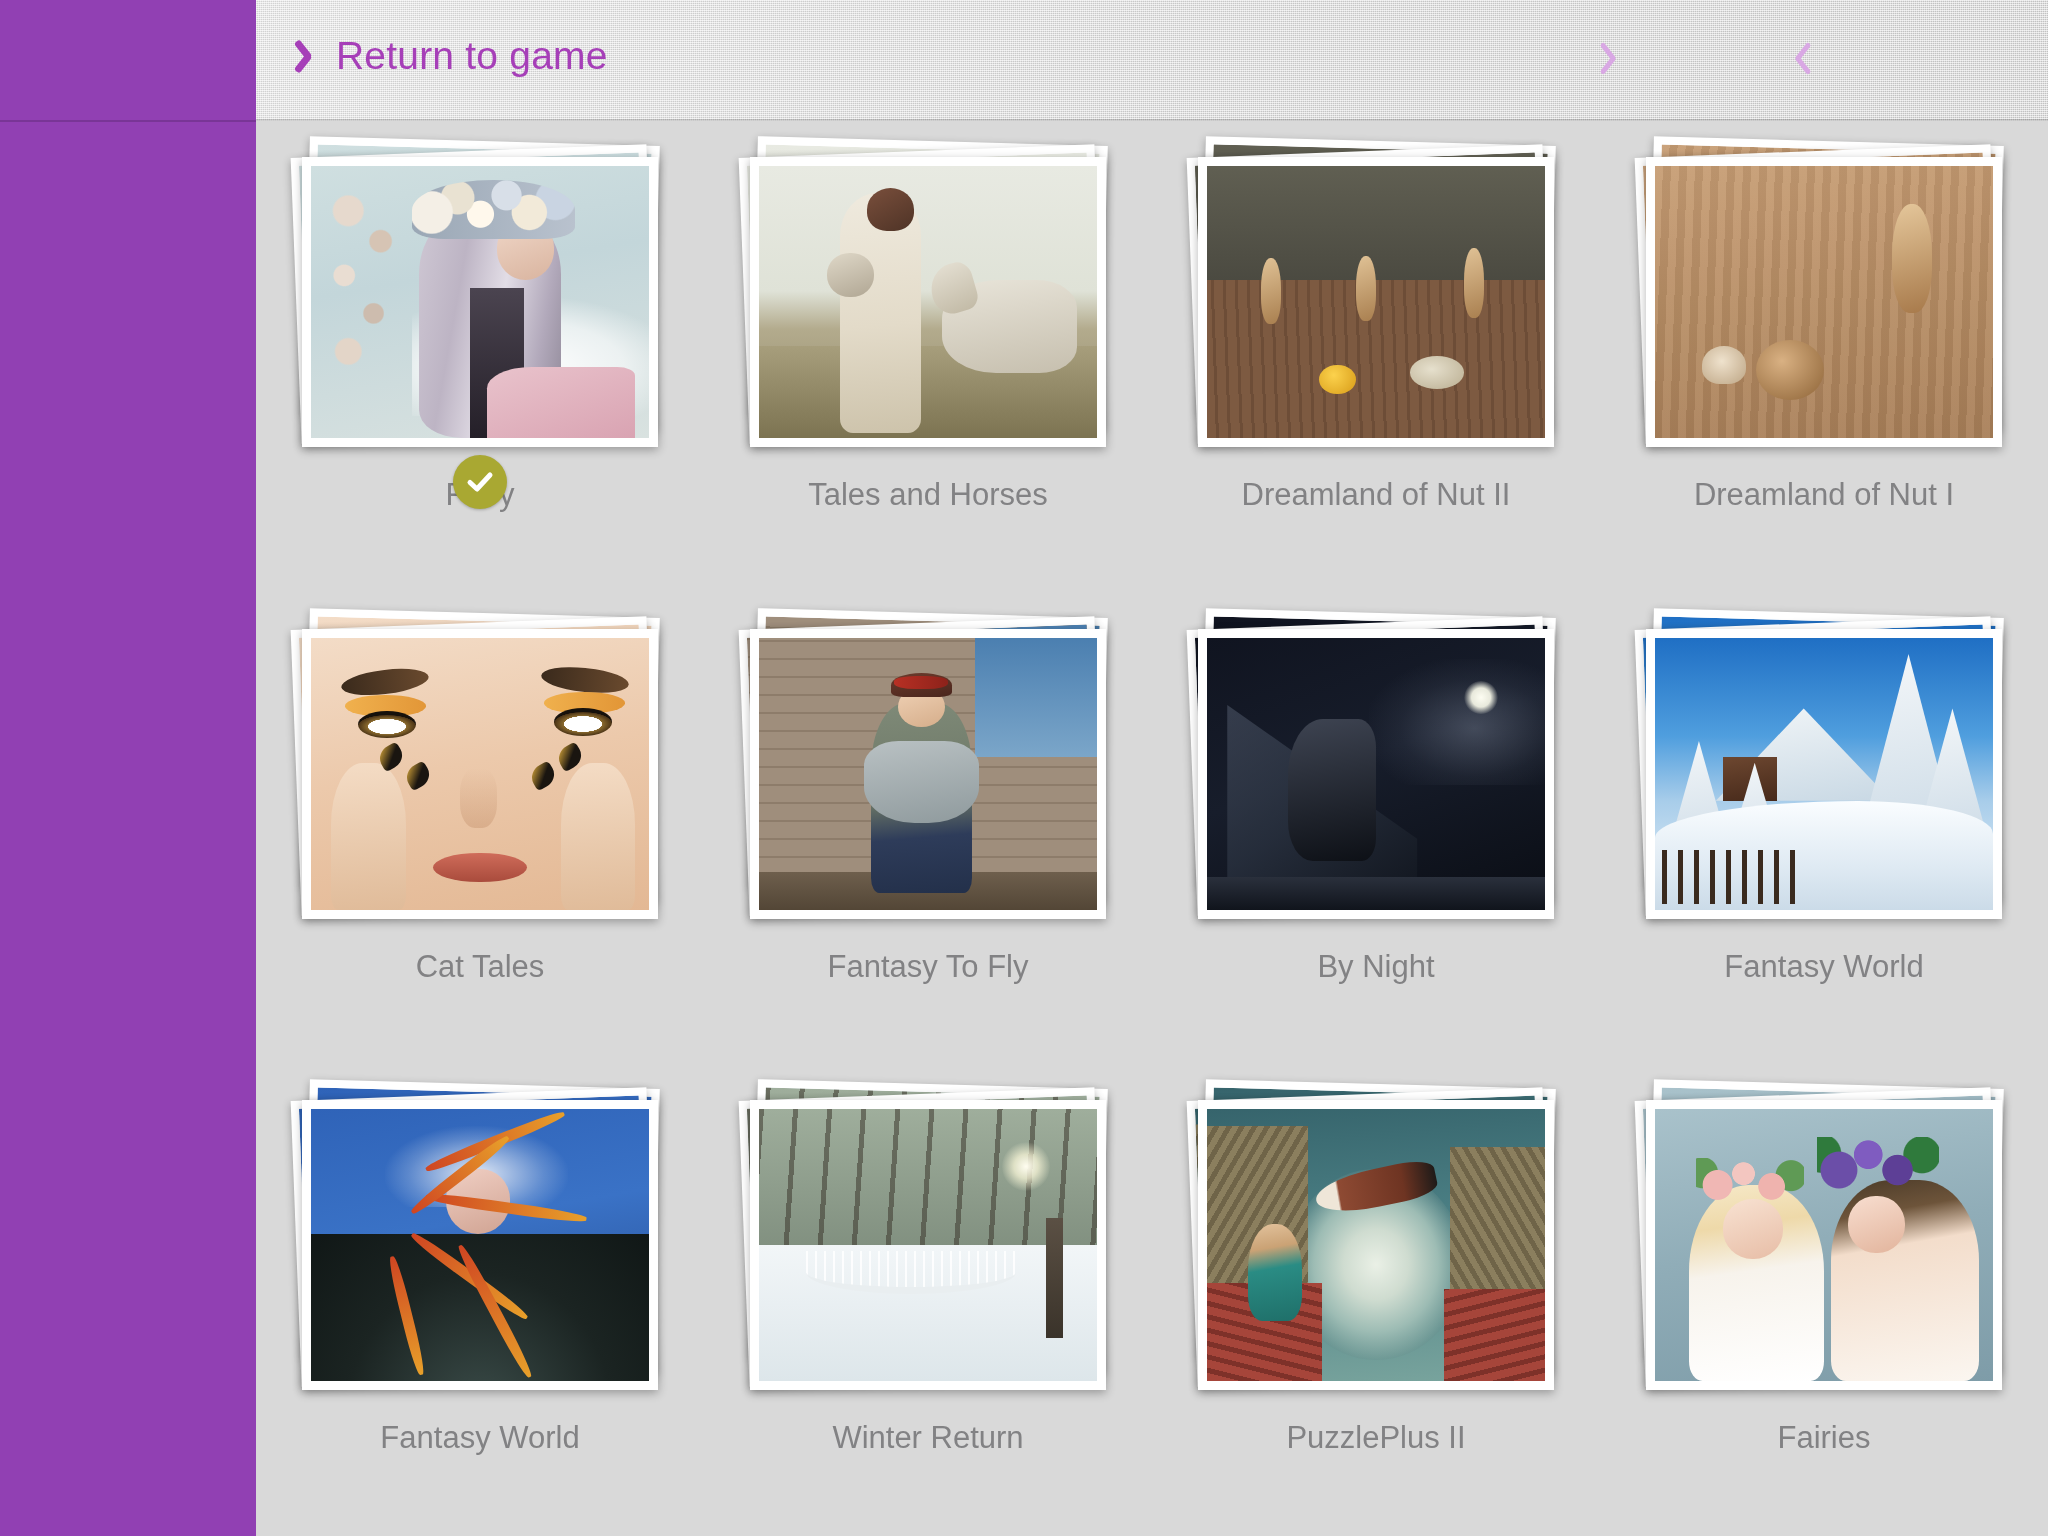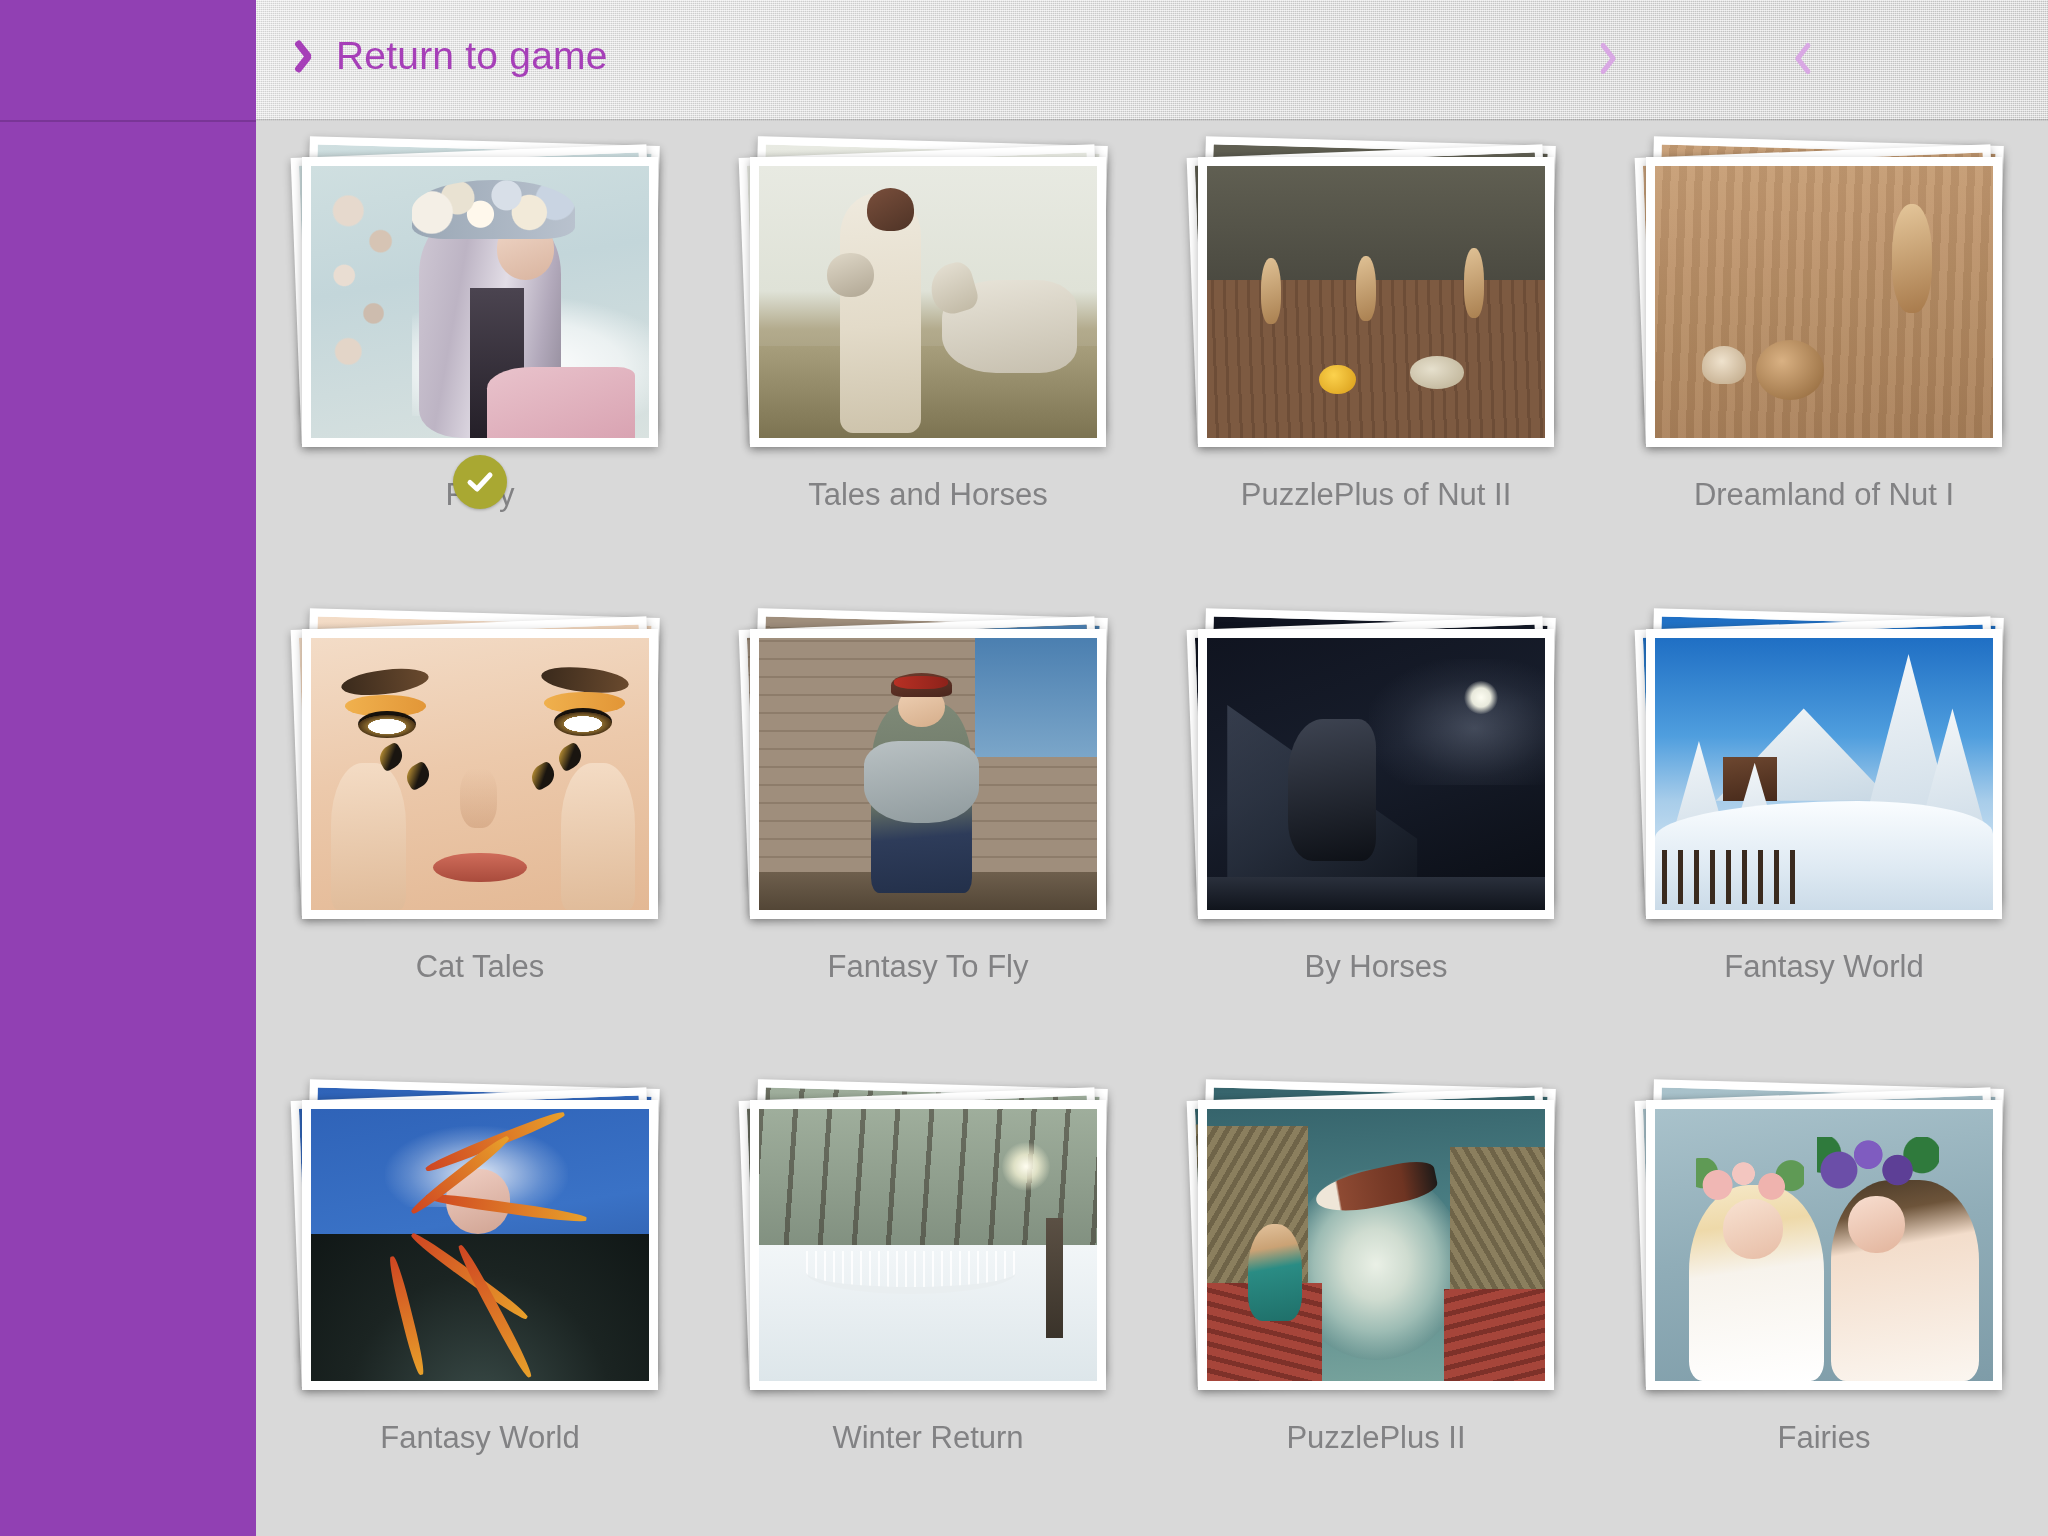--- a/index.html
+++ b/index.html
@@ -600,21 +600,21 @@
                 <div class="table"></div>
                 <div class="peanut p1"></div>
                 <div class="peanut p2"></div>
                 <div class="peanut p3"></div>
                 <div class="yolk"></div>
                 <div class="egg"></div>
               </div>
             </div>
           </div>
         </div>
-        <div class="label">PuzzlePlus of Nut II</div>
+        <div class="label">Dreamland of Nut II</div>
       </div>
       <div class="cell">
         <div class="stack">
           <div class="card back2">
             <div class="photo">
               <div class="scene s-nut1">
                 <div class="board"></div>
                 <div class="peanut-big"></div>
                 <div class="walnut"></div>
                 <div class="shell"></div>
@@ -782,21 +782,21 @@
               <div class="scene s-night">
                 <div class="clouds"></div>
                 <div class="moon"></div>
                 <div class="stair"></div>
                 <div class="figure"></div>
                 <div class="ledge"></div>
               </div>
             </div>
           </div>
         </div>
-        <div class="label">By Horses</div>
+        <div class="label">By Night</div>
       </div>
       <div class="cell">
         <div class="stack">
           <div class="card back2">
             <div class="photo">
               <div class="scene s-winter">
                 <div class="mount"></div>
                 <div class="cabin"></div>
                 <div class="tree t3"></div>
                 <div class="tree t4"></div>

